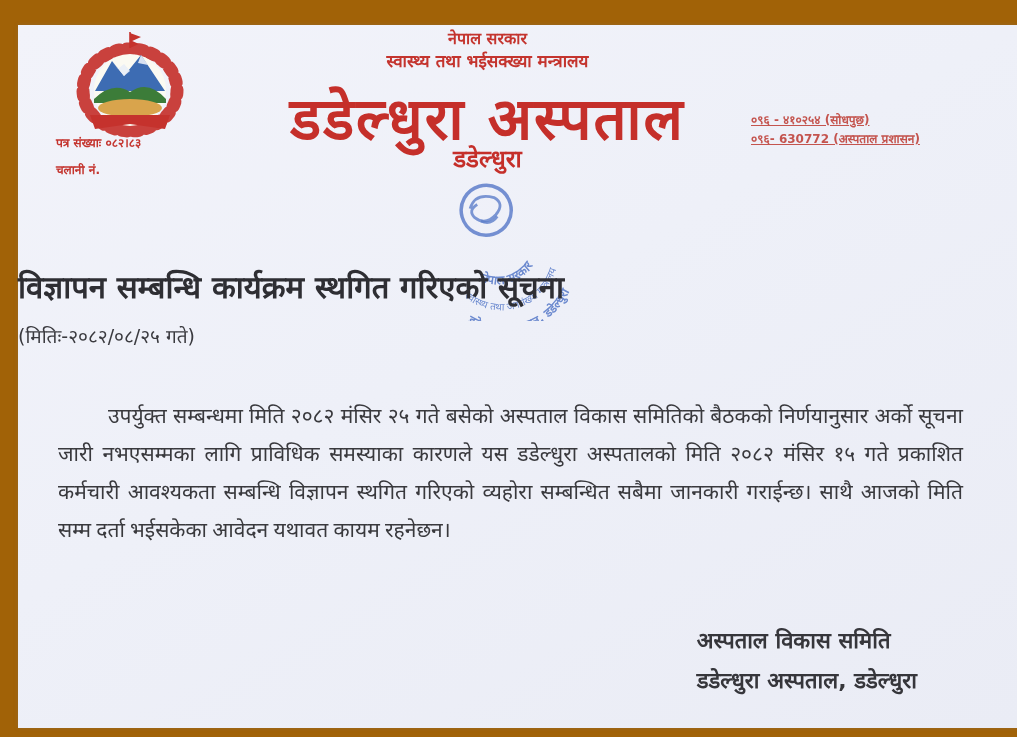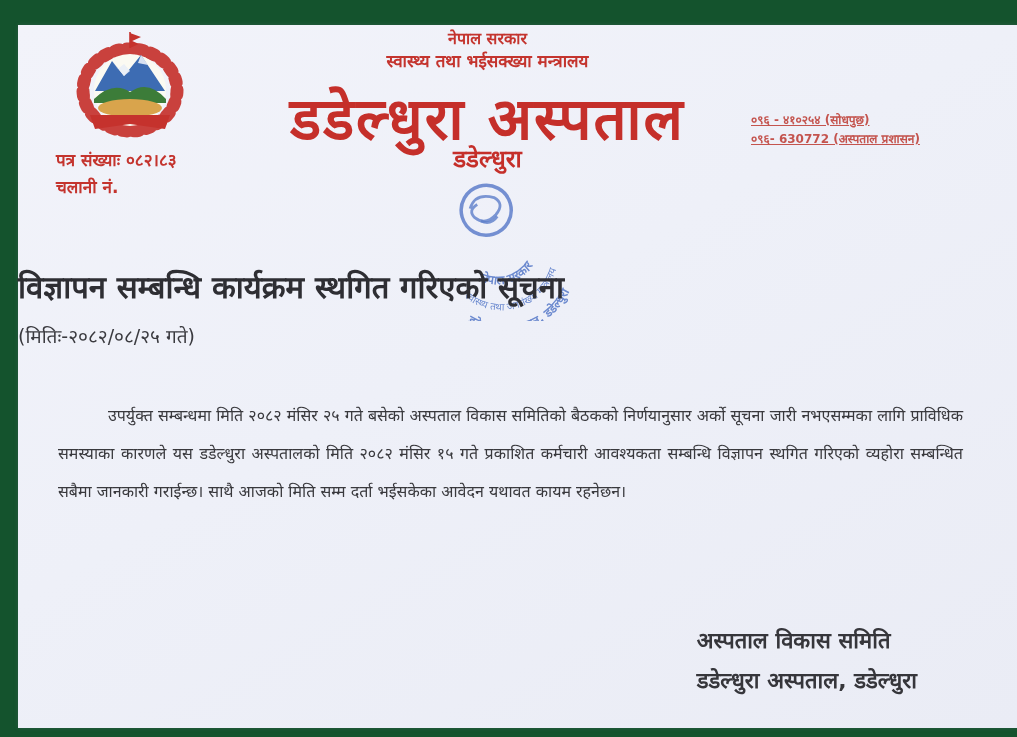--- a/index.html
+++ b/index.html
@@ -5,21 +5,21 @@
   html, body {
     margin: 0;
     padding: 0;
     background: #fcfcfc;
     font-family: "DejaVu Sans", sans-serif;
   }
   .canvas {
     position: relative;
     width: 1017px;
     height: 737px;
-    background: #14532d;
+    background: #a16207;
     overflow: hidden;
   }
   .scan-page {
     position: absolute;
     left: 18px;
     top: 25px;
     width: 999px;
     height: 703px;
     background: linear-gradient(150deg, #f2f3fa 0%, #eef0f8 45%, #eaecf5 100%);
     box-shadow: 0 0 4px rgba(120,120,140,0.25);
@@ -40,23 +40,23 @@
     color: #c4342e;
     font-weight: bold;
   }
   .gov-line      { top: 2px;   font-size: 16px; }
   .ministry-line { top: 24px;  font-size: 17px; }
   .hospital-name { top: 52px;  font-size: 58px; letter-spacing: 2px; color: #c52f2a; }
   .district-name { top: 116px; font-size: 24px; color: #c52f2a; }
   .letter-block {
     position: absolute;
     left: 38px;
-    top: 122px;
+    top: 105px;
     color: #c4342e;
-    font-size: 17px;
+    font-size: 12px;
     font-weight: bold;
     line-height: 27px;
   }
   .phone-block {
     position: absolute;
     left: 733px;
     top: 86px;
     color: #c4544e;
     font-size: 12px;
     font-weight: bold;
@@ -90,24 +90,25 @@
     top: 298px;
     color: #3a3a3f;
     font-size: 19px;
   }
   .notice-body {
     position: absolute;
     left: 40px;
     top: 372px;
     width: 905px;
     color: #39393d;
-    font-size: 16px;
+    font-size: 21px;
     line-height: 38px;
     text-align: justify;
     text-indent: 50px;
+    font-family: Liberation Serif, serif;
   }
   
   .signature-block {
     position: absolute;
     right: 100px;
     top: 596px;
     text-align: left;
     color: #36363b;
     font-size: 22px;
     line-height: 40px;

